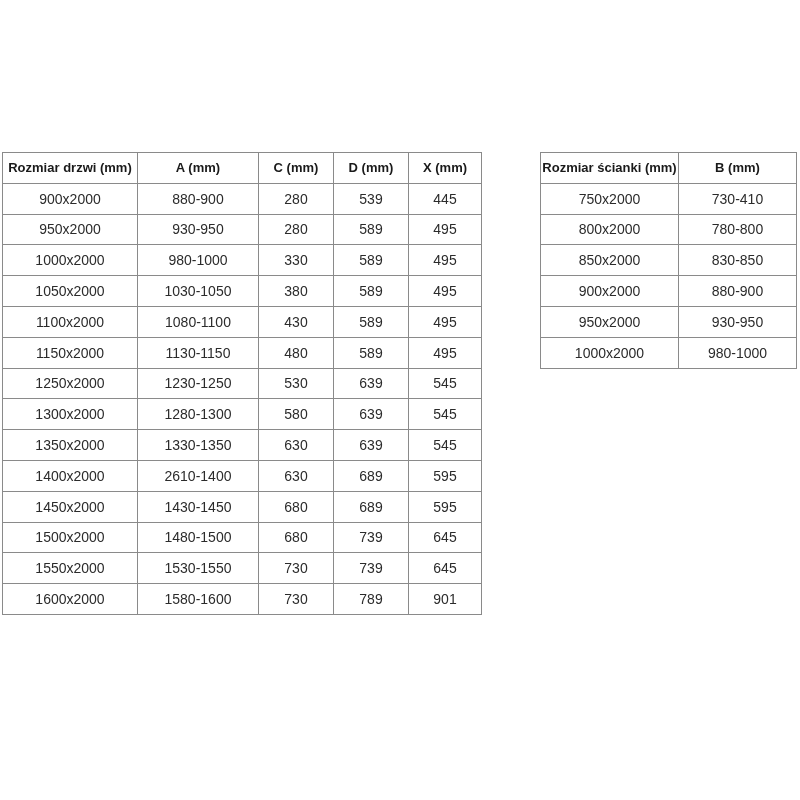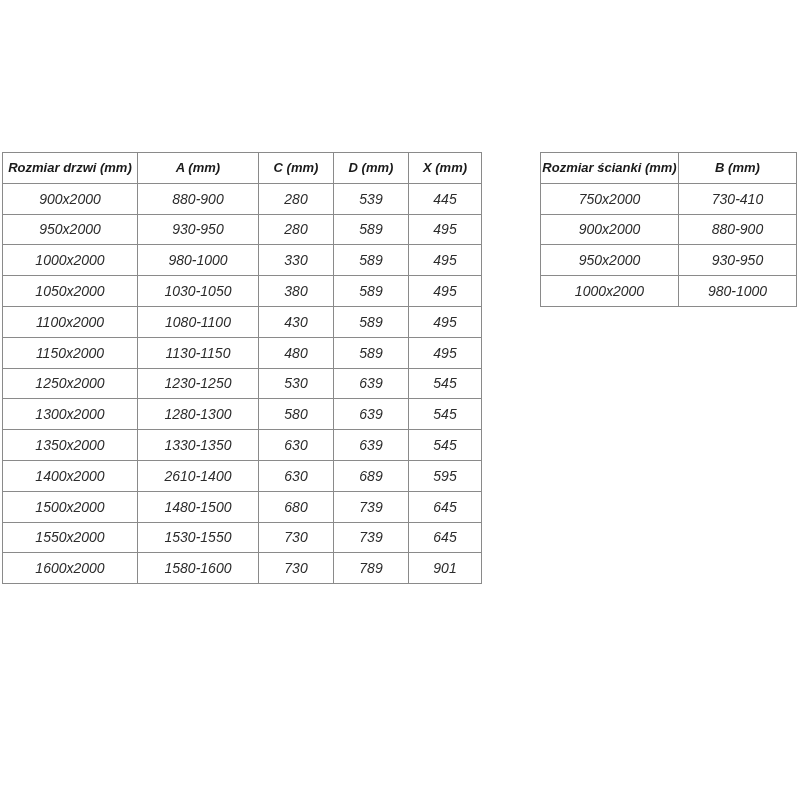--- a/index.html
+++ b/index.html
@@ -12,21 +12,20 @@
   html, body {
     width: 800px; height: 800px;
     background: var(--bg);
     font-family: "Liberation Sans", sans-serif;
     overflow: hidden;
   }
   .canvas {
     position: relative;
     width: 800px; height: 712px;
     background: var(--bg);
-    font-style: italic;
   }
   table.tbl {
     position: absolute;
     border-collapse: collapse;
     table-layout: fixed;
     background: var(--bg);
   }
   .tbl th, .tbl td {
     border: 1px solid var(--border-color);
     text-align: center;
@@ -135,20 +134,27 @@
           <td>545</td>
         </tr>
         <tr>
           <td>1400x2000</td>
           <td>2610-1400</td>
           <td>630</td>
           <td>689</td>
           <td>595</td>
         </tr>
         <tr>
+          <td>1450x2000</td>
+          <td>1430-1450</td>
+          <td>680</td>
+          <td>689</td>
+          <td>595</td>
+        </tr>
+        <tr>
           <td>1500x2000</td>
           <td>1480-1500</td>
           <td>680</td>
           <td>739</td>
           <td>645</td>
         </tr>
         <tr>
           <td>1550x2000</td>
           <td>1530-1550</td>
           <td>730</td>
@@ -175,20 +181,28 @@
           <th>Rozmiar ścianki (mm)</th>
           <th>B (mm)</th>
         </tr>
     </thead>
     <tbody>
         <tr>
           <td>750x2000</td>
           <td>730-410</td>
         </tr>
         <tr>
+          <td>800x2000</td>
+          <td>780-800</td>
+        </tr>
+        <tr>
+          <td>850x2000</td>
+          <td>830-850</td>
+        </tr>
+        <tr>
           <td>900x2000</td>
           <td>880-900</td>
         </tr>
         <tr>
           <td>950x2000</td>
           <td>930-950</td>
         </tr>
         <tr>
           <td>1000x2000</td>
           <td>980-1000</td>

